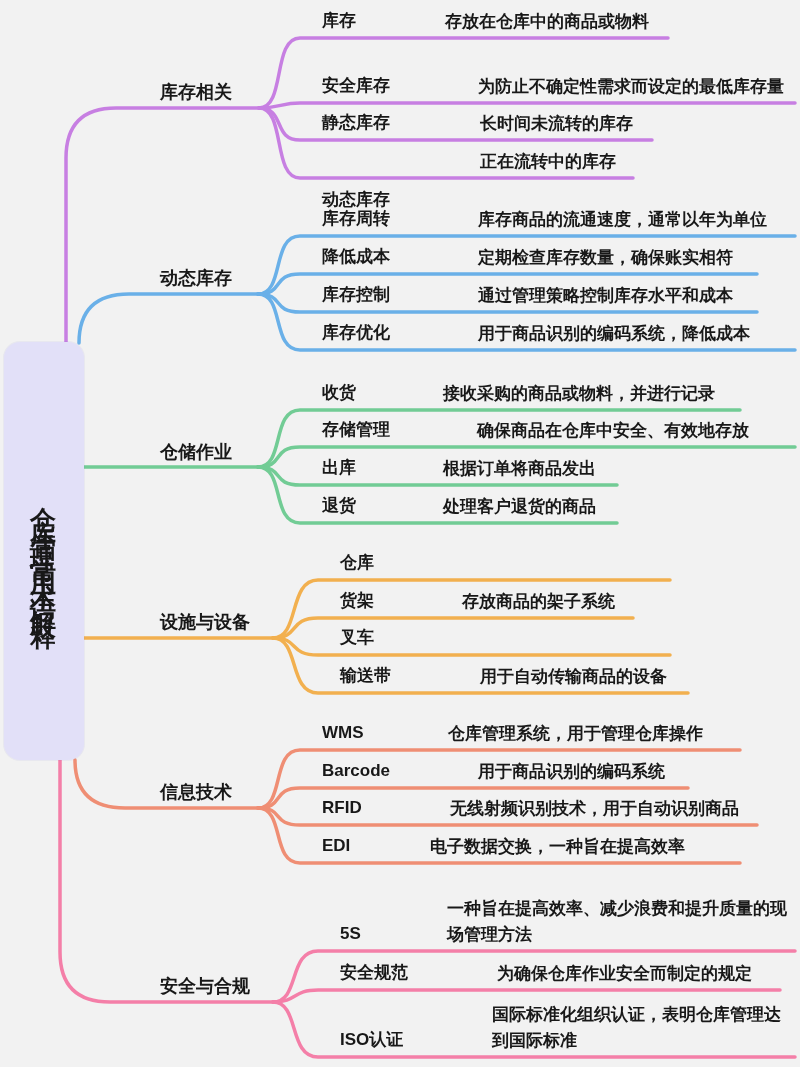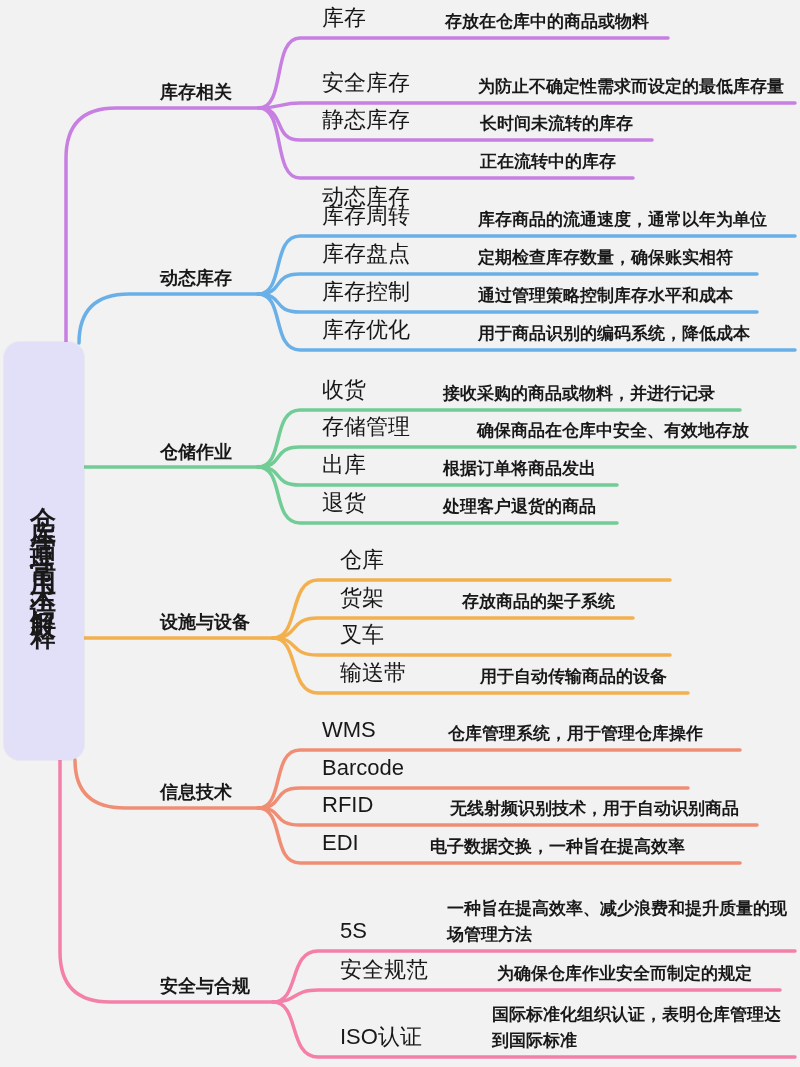--- a/index.html
+++ b/index.html
@@ -13,21 +13,21 @@
     position:absolute;left:4px;top:342px;width:80px;height:418px;
     border-radius:16px;display:flex;align-items:center;justify-content:center;
     writing-mode:vertical-rl;text-orientation:upright;
     font-size:26px;font-weight:700;letter-spacing:13px;
     box-shadow:0 0 0 1px rgba(120,110,200,0.08);
   }
   .blabel{
     position:absolute;font-size:18px;font-weight:700;white-space:nowrap;line-height:1.3;text-align:right;
   }
   .term{
-    position:absolute;font-size:22px;font-weight:400;white-space:nowrap;line-height:1.45;
+    position:absolute;font-size:17px;font-weight:700;white-space:nowrap;line-height:1.45;
   }
   .desc{
     position:absolute;font-size:17px;font-weight:600;white-space:nowrap;line-height:1.5;
   }
   .desc.wrap{white-space:normal;}
 </style>
 </head>
 <body>
 
 <div id="stage" style="background-color: rgb(242, 242, 242);">
@@ -92,21 +92,21 @@
   <div class="term" style="left:322px;bottom:968px">安全库存</div>
   <div class="desc wrap" style="left:478px;bottom:968px;width:322px">为防止不确定性需求而设定的最低库存量</div>
   <div class="term" style="left:322px;bottom:931px">静态库存</div>
   <div class="desc" style="left:480px;bottom:931px">长时间未流转的库存</div>
   <div class="term" style="left:322px;bottom:854px">动态库存</div>
   <div class="desc" style="left:480px;bottom:893px">正在流转中的库存</div>
 
   <div class="blabel" style="left:160px;bottom:777px">动态库存</div>
   <div class="term" style="left:322px;bottom:835px">库存周转</div>
   <div class="desc" style="left:478px;bottom:835px">库存商品的流通速度，通常以年为单位</div>
-  <div class="term" style="left:322px;bottom:797px">库存盘点</div>
+  <div class="term" style="left:322px;bottom:797px">降低成本</div>
   <div class="desc" style="left:478px;bottom:797px">定期检查库存数量，确保账实相符</div>
   <div class="term" style="left:322px;bottom:759px">库存控制</div>
   <div class="desc" style="left:478px;bottom:759px">通过管理策略控制库存水平和成本</div>
   <div class="term" style="left:322px;bottom:721px">库存优化</div>
   <div class="desc" style="left:478px;bottom:721px">用于商品识别的编码系统，降低成本</div>
 
   <div class="blabel" style="left:160px;bottom:603px">仓储作业</div>
   <div class="term" style="left:322px;bottom:661px">收货</div>
   <div class="desc" style="left:443px;bottom:661px">接收采购的商品或物料，并进行记录</div>
   <div class="term" style="left:322px;bottom:624px">存储管理</div>
@@ -121,20 +121,21 @@
   <div class="term" style="left:340px;bottom:453px">货架</div>
   <div class="desc" style="left:462px;bottom:453px">存放商品的架子系统</div>
   <div class="term" style="left:340px;bottom:416px">叉车</div>
   <div class="term" style="left:340px;bottom:378px">输送带</div>
   <div class="desc" style="left:480px;bottom:378px">用于自动传输商品的设备</div>
 
   <div class="blabel" style="left:160px;bottom:263px">信息技术</div>
   <div class="term" style="left:322px;bottom:321px">WMS</div>
   <div class="desc" style="left:448px;bottom:321px">仓库管理系统，用于管理仓库操作</div>
   <div class="term" style="left:322px;bottom:283px">Barcode</div>
+  <div class="desc" style="left:478px;bottom:283px">用于商品识别的编码系统</div>
   <div class="term" style="left:322px;bottom:246px">RFID</div>
   <div class="desc" style="left:450px;bottom:246px">无线射频识别技术，用于自动识别商品</div>
   <div class="term" style="left:322px;bottom:208px">EDI</div>
   <div class="desc" style="left:430px;bottom:208px">电子数据交换，一种旨在提高效率</div>
 
   <div class="blabel" style="left:160px;bottom:69px">安全与合规</div>
   <div class="term" style="left:340px;bottom:120px">5S</div>
   <div class="desc wrap" style="left:447px;bottom:120px;width:348px">一种旨在提高效率、减少浪费和提升质量的现场管理方法</div>
   <div class="term" style="left:340px;bottom:81px">安全规范</div>
   <div class="desc" style="left:497px;bottom:81px">为确保仓库作业安全而制定的规定</div>

